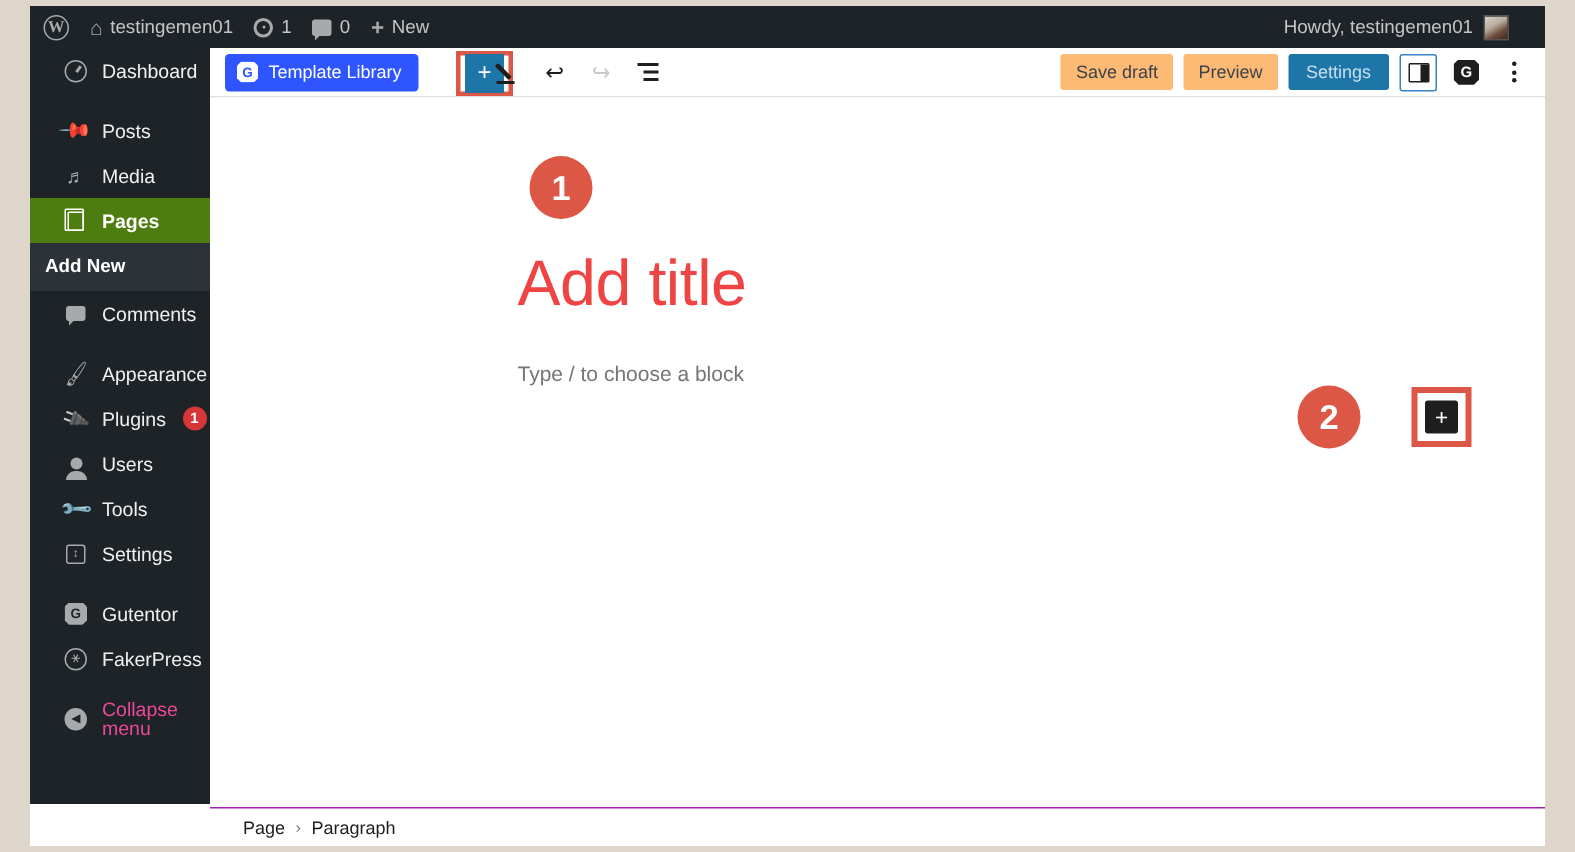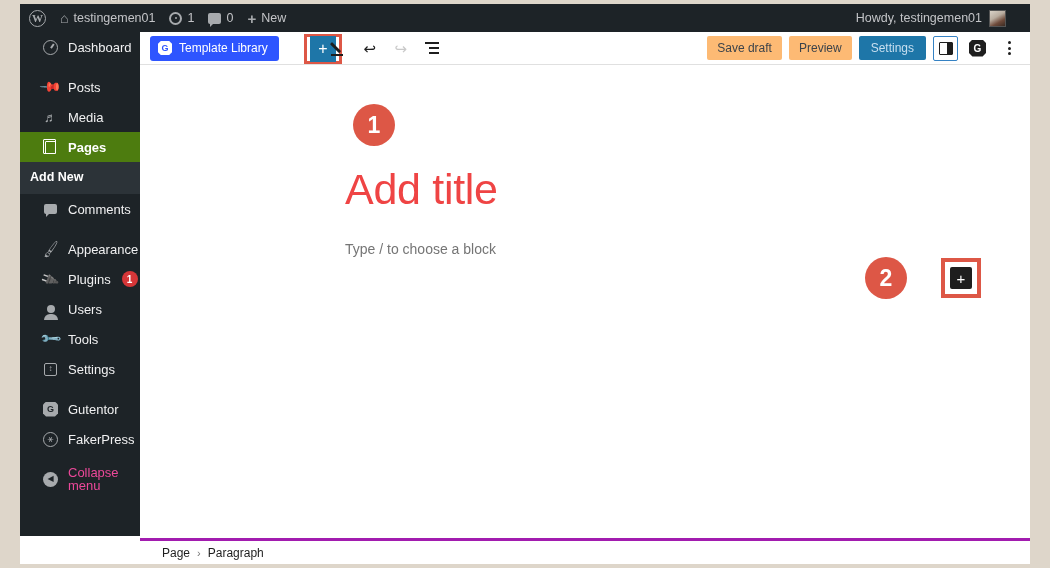--- a/index.html
+++ b/index.html
@@ -238,21 +238,21 @@
     display: flex; align-items: center; justify-content: center;
     font-size: 23px; font-weight: bold;
     font-family: "Liberation Sans", sans-serif;
   }
   #marker1 { left: 213px; top: 39px; }
   #marker2 { left: 725px; top: 192px; }
 
   
   #edfooter {
     position: absolute; left: 0; bottom: 0; width: 890px; height: 26px;
-    border-top: 3px solid #a21caf; background: #fff;
+    border-top: 1px solid #a21caf; background: #fff;
     display: flex; align-items: center; gap: 7px;
     padding-left: 22px; font-size: 12px; color: #1e1e1e;
   }
   .bc-sep { color: #757575; font-size: 11px; }
 </style>
 </head>
 <body>
 
 <div id="screen">
 

